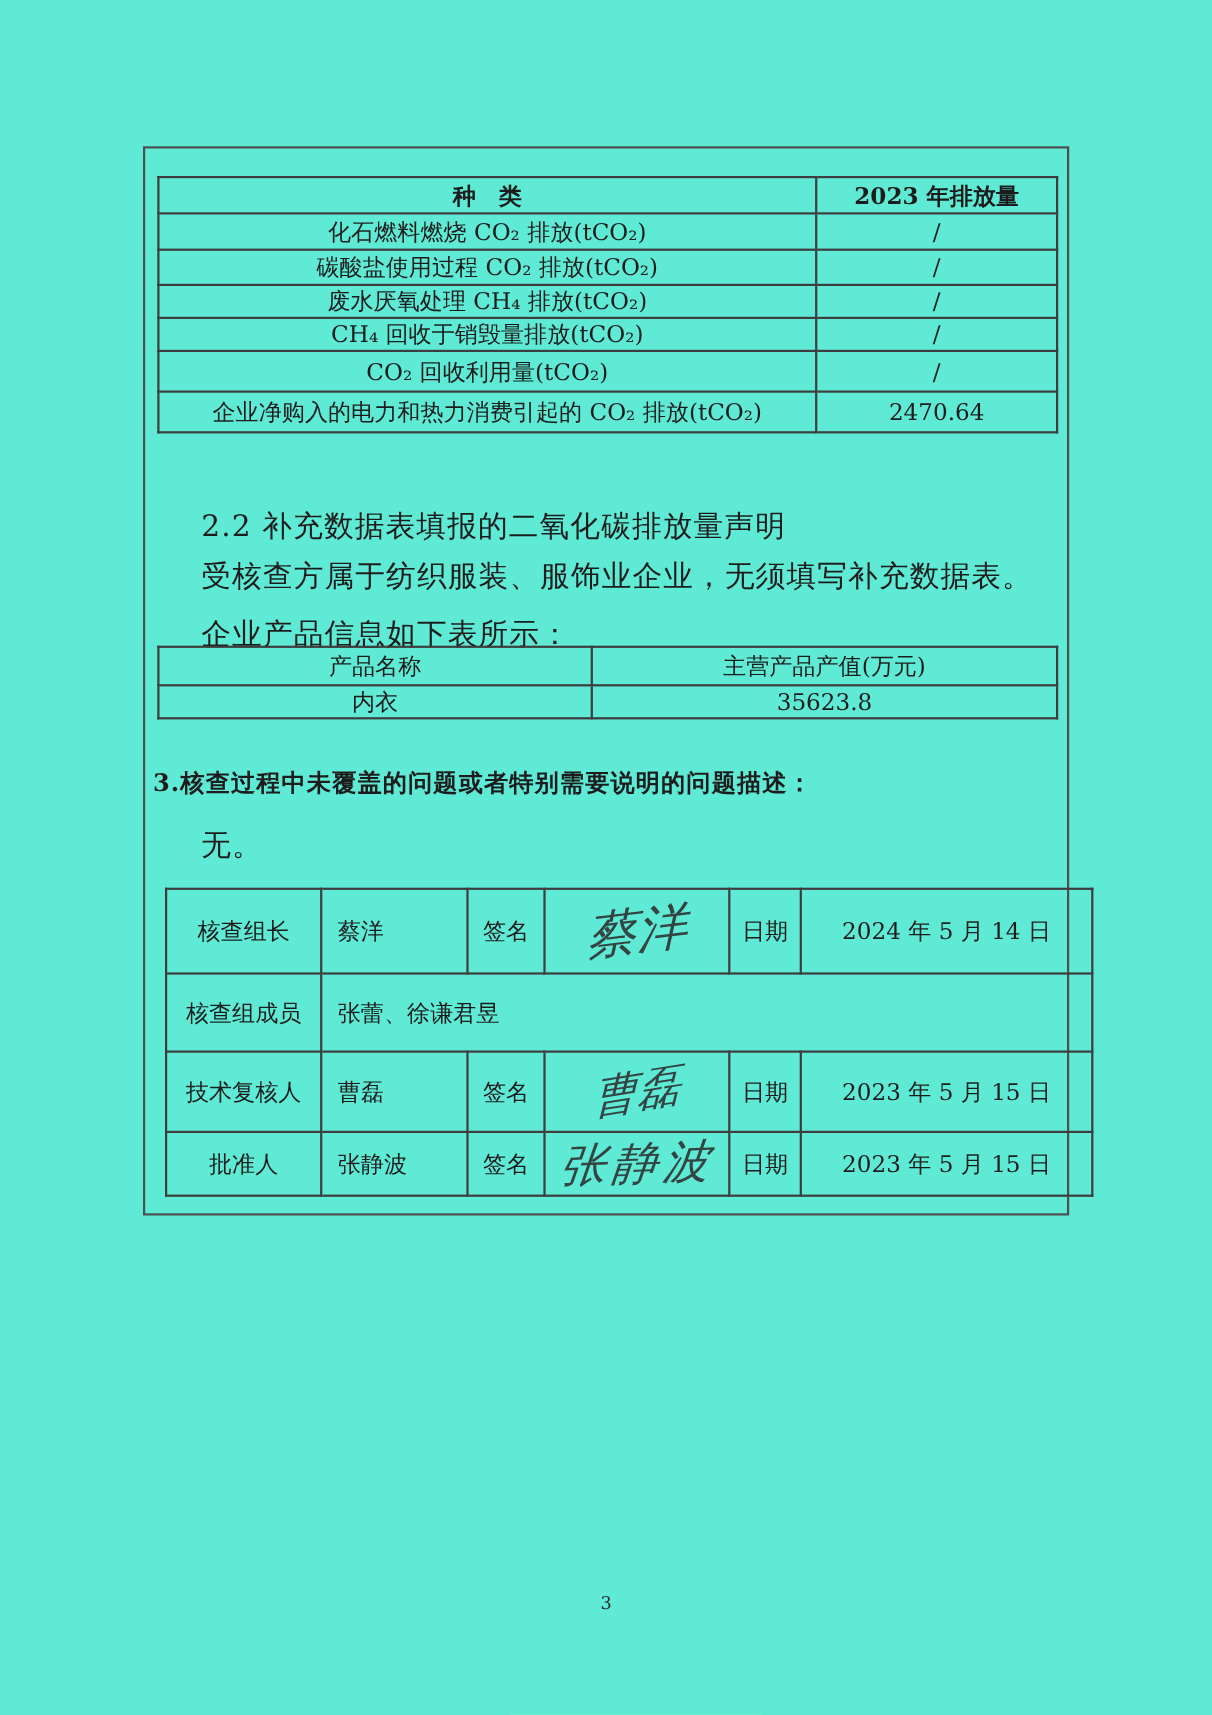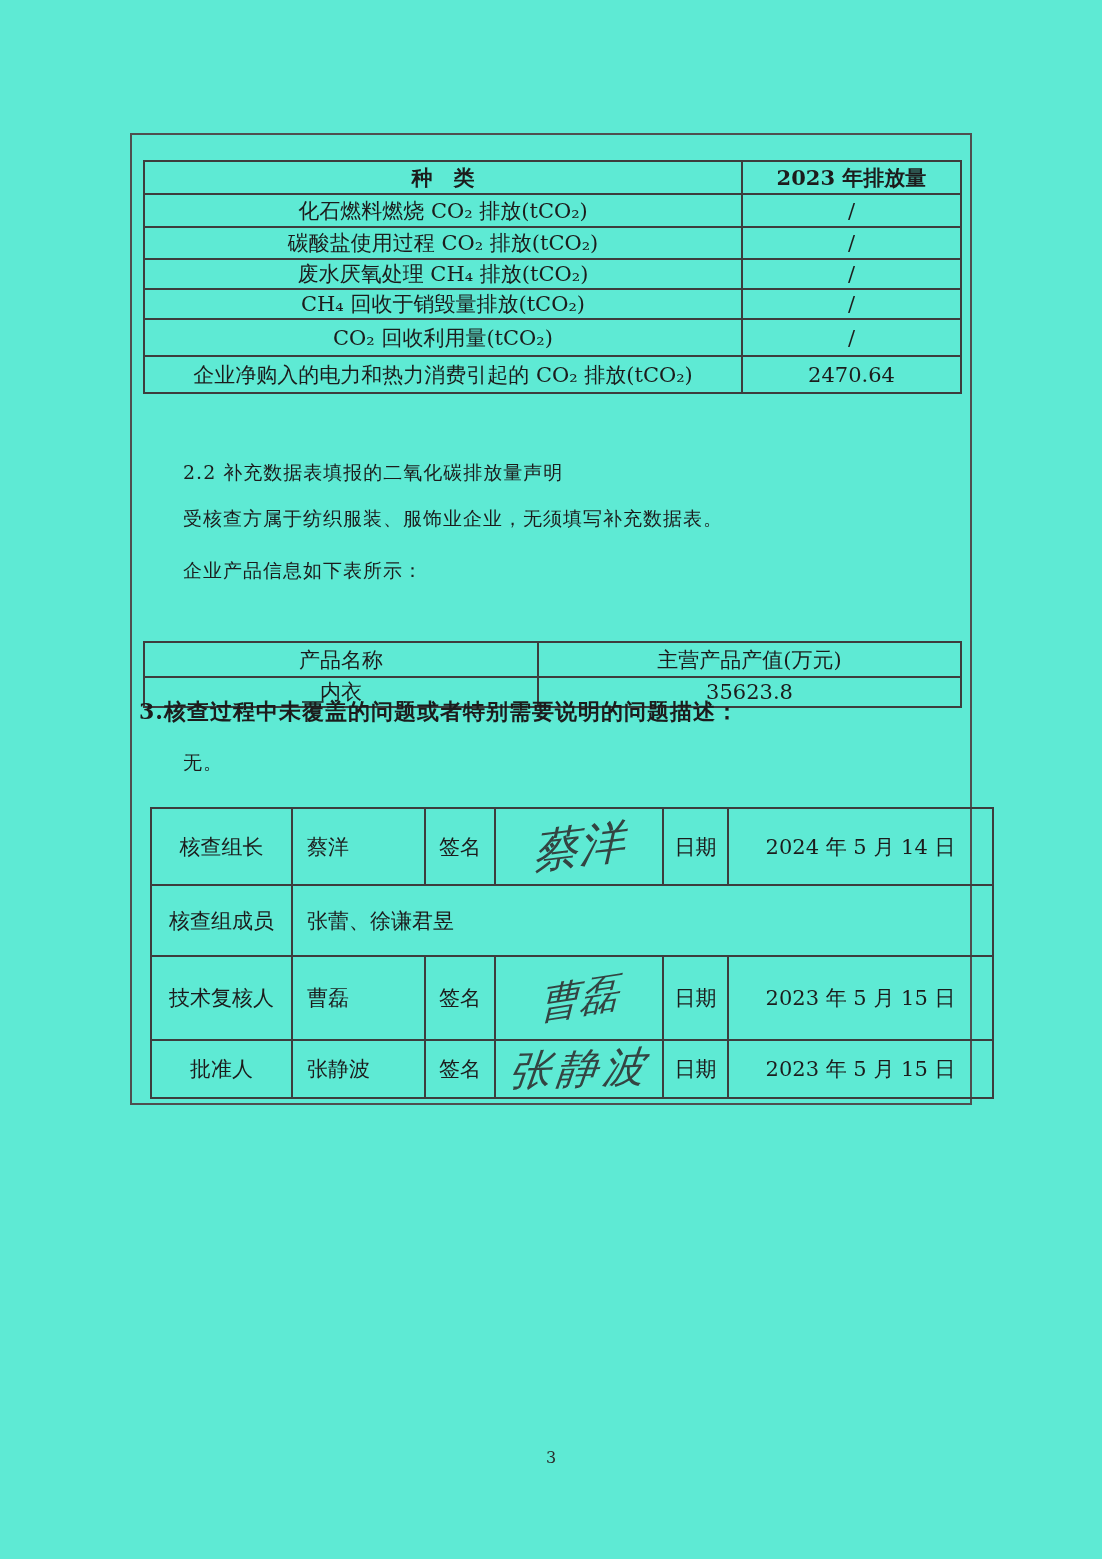--- a/index.html
+++ b/index.html
@@ -30,24 +30,24 @@
     border: 2px solid #3d3d3d;
     text-align: center;
     vertical-align: middle;
     font-size: 21px;
     font-weight: normal;
     overflow: hidden;
     padding: 0 4px;
   }
   .emissions-table { left: 143px; top: 160px; width: 817px; }
   .emissions-table th { font-weight: bold; }
-  .product-table { left: 143px; top: 641px; width: 817px; }
+  .product-table { left: 143px; top: 587px; width: 817px; }
   .para {
     position: absolute;
-    font-size: 19px;
+    font-size: 27px;
     white-space: nowrap;
     letter-spacing: 1px;
   }
   .heading-bold {
     position: absolute;
     font-size: 22px;
     font-weight: bold;
     white-space: nowrap;
     letter-spacing: 1px;
   }
@@ -161,21 +161,21 @@
       <td>
         <span class="signature sig-leader">蔡洋</span>
       </td>
       <td>日期</td>
       <td>2024 年 5 月 14 日</td>
     </tr>
     <tr style="height:71px">
       <td>核查组成员</td>
       <td class="members-cell" colspan="5">张蕾、徐谦君昱</td>
     </tr>
-    <tr style="height:84px">
+    <tr style="height:73px">
       <td>技术复核人</td>
       <td class="name-cell">曹磊</td>
       <td>签名</td>
       <td>
         <span class="signature sig-reviewer">曹磊</span>
       </td>
       <td>日期</td>
       <td>2023 年 5 月 15 日</td>
     </tr>
     <tr style="height:55px">

